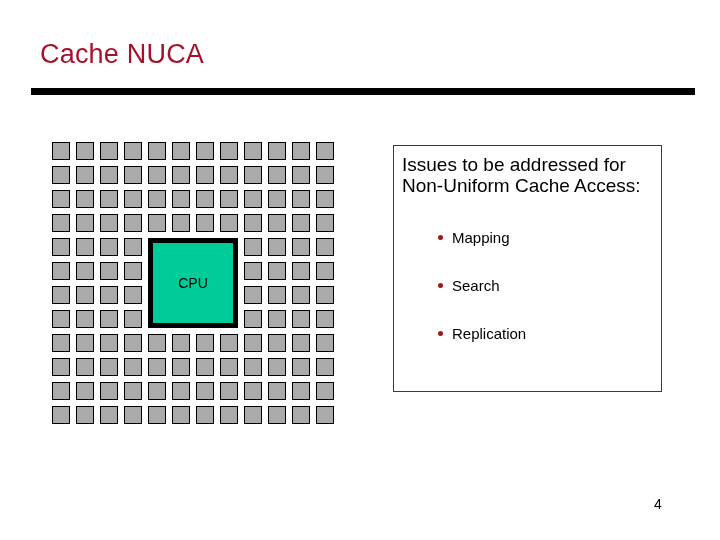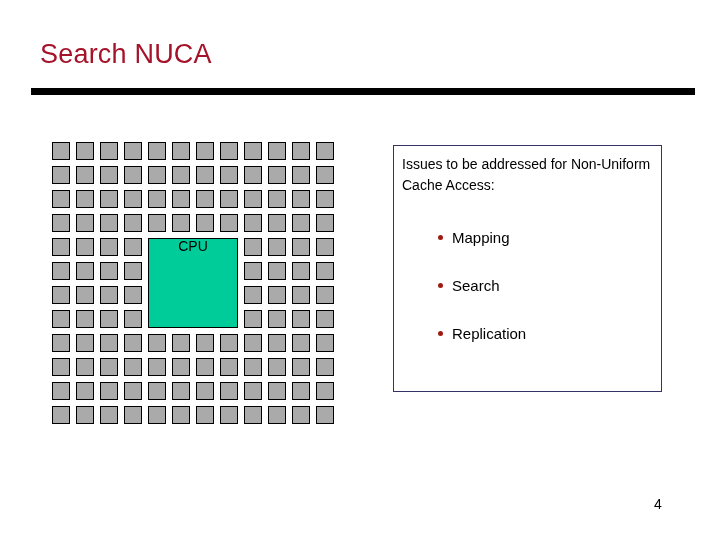--- a/index.html
+++ b/index.html
@@ -52,23 +52,24 @@
     position: absolute;
     width: 16px;
     height: 16px;
     background: #AAAAAA;
     border: 1px solid #000000;
     box-sizing: content-box;
   }
   #cpu-block {
     position: absolute;
     background: #00CC99;
-    border: 1px solid #b91c1c;
+    border: 5px solid #b91c1c;
     box-sizing: border-box;
     display: flex;
+    align-items: center;
     justify-content: center;
   }
   #cpu-label {
     font-size: 14px;
     color: #000000;
     line-height: 14px;
   }
 
   
   #issues-box {
@@ -79,21 +80,21 @@
     height: 247px;
     border: 1px solid #333366;
     box-sizing: border-box;
     background: #ffffff;
   }
   #issues-heading {
     position: absolute;
     left: 8px;
     top: 8px;
     width: 252px;
-    font-size: 14px;
+    font-size: 19px;
     line-height: 21px;
     color: #000000;
   }
   #issues-list {
     position: absolute;
     left: 36px;
     top: 76px;
     width: 224px;
     margin: 8px;
     padding: 0;
@@ -127,21 +128,21 @@
     font-size: 14px;
     line-height: 18px;
     color: #000000;
   }
 </style>
 </head>
 <body>
 
 <div id="slide">
 
-  <div id="slide-title">Search NUCA</div>
+  <div id="slide-title">Cache NUCA</div>
 
   <div id="title-rule"></div>
 
   <div id="cache-grid">
 
   <div class="bank" style="left: 0px; top: 0px; background: rgb(170, 170, 170); border-color: rgb(0, 0, 0);"></div>
       <div class="bank" style="left: 24px; top: 0px; background: rgb(170, 170, 170); border-color: rgb(0, 0, 0);"></div>
       <div class="bank" style="left: 48px; top: 0px; background: rgb(170, 170, 170); border-color: rgb(0, 0, 0);"></div>
       <div class="bank" style="left: 72px; top: 0px; background: rgb(170, 170, 170); border-color: rgb(0, 0, 0);"></div>
       <div class="bank" style="left: 96px; top: 0px; background: rgb(170, 170, 170); border-color: rgb(0, 0, 0);"></div>

